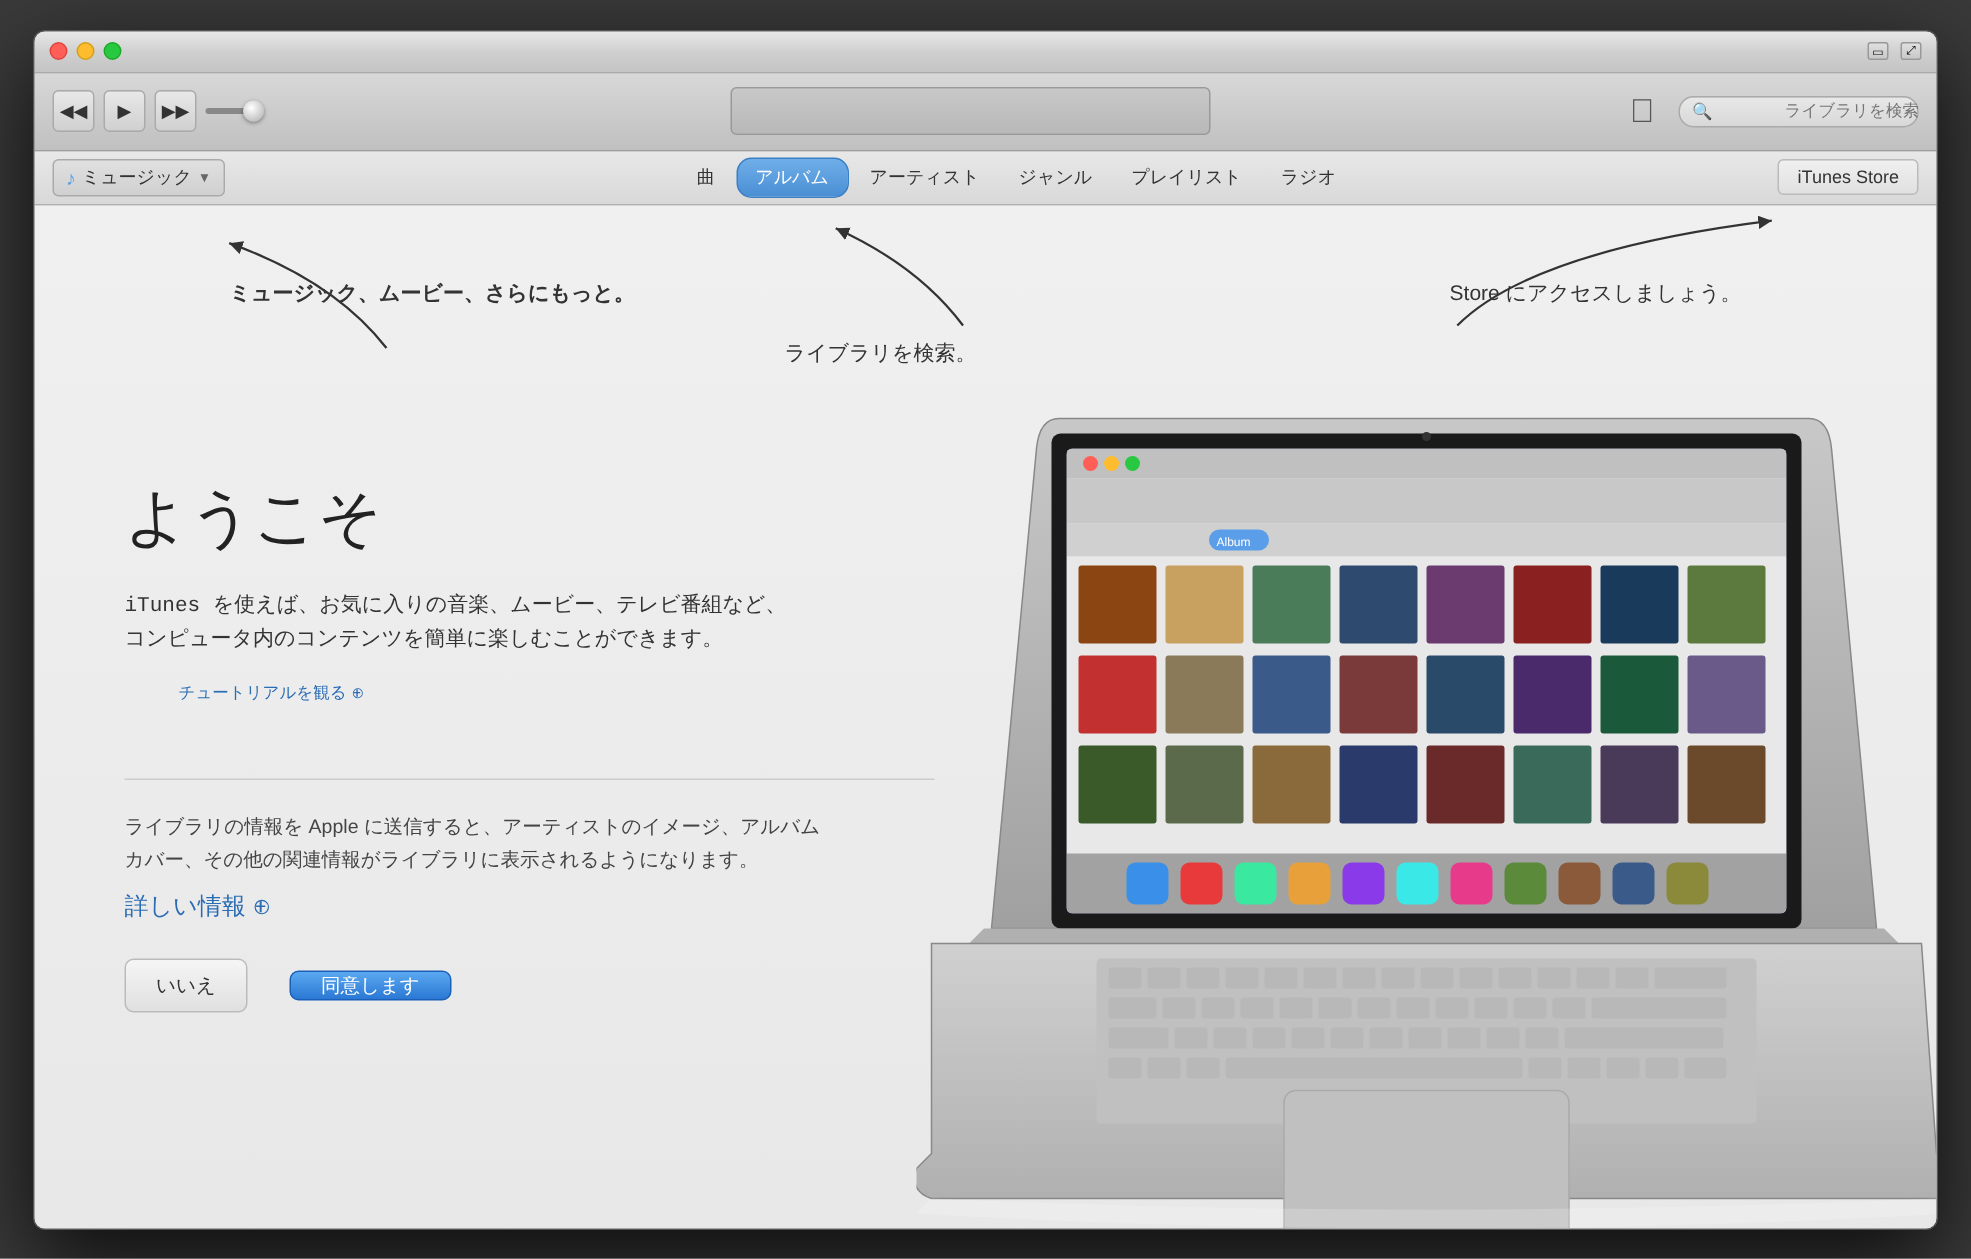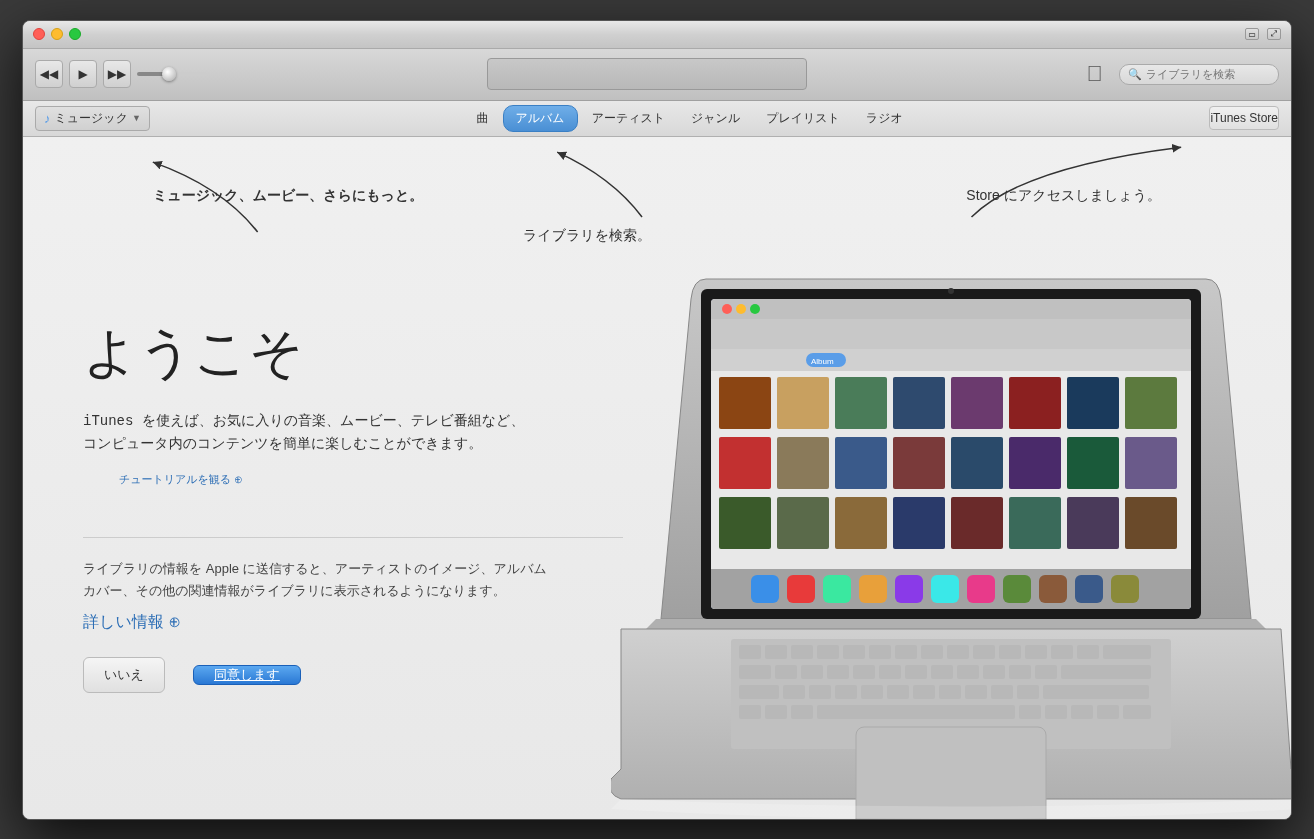--- a/index.html
+++ b/index.html
@@ -165,20 +165,21 @@
       width: 160px;
     }
 
     .search-box input {
       background: transparent;
       border: none;
       outline: none;
       font-size: 11px;
       color: #666;
       width: 120px;
+      margin-left: 44px;
     }
 
     
     .nav-bar {
       height: 36px;
       background: linear-gradient(to bottom, #e8e8e8 0%, #d8d8d8 100%);
       display: flex;
       align-items: center;
       padding: 0 12px;
       border-bottom: 1px solid #b0b0b0;
@@ -219,21 +220,21 @@
     .nav-tab.active {
       background: linear-gradient(to bottom, #6faee8, #4a8fd4);
       color: white;
       border: 1px solid #3a7fc4;
     }
 
     .itunes-store-btn {
       background: linear-gradient(to bottom, #f0f0f0, #e0e0e0);
       border: 1px solid #bbb;
       border-radius: 4px;
-      padding: 4px 0;
+      padding: 4px 12px;
       font-size: 12px;
       color: #333;
       cursor: pointer;
     }
 
     
     .main-content {
       flex: 1;
       background: linear-gradient(to bottom, #f0f0f0 0%, #e8e8e8 100%);
       position: relative;
@@ -276,21 +277,21 @@
 
     
     .welcome-section {
       position: absolute;
       top: 180px;
       left: 60px;
       width: 540px;
     }
 
     .welcome-title {
-      font-size: 54px;
+      font-size: 42px;
       color: #222;
       font-weight: 300;
       margin-bottom: 20px;
       font-family: "Hiragino Kaku Gothic ProN", "MS Gothic", sans-serif;
     }
 
     .welcome-desc {
       font-size: 14px;
       color: #333;
       line-height: 1.7;
@@ -349,21 +350,20 @@
 
     .btn-agree {
       background: linear-gradient(to bottom, #5ba8f0, #2a78d4);
       border: 1px solid #1a60b8;
       border-radius: 6px;
       padding: 0 20px;
       font-size: 13px;
       color: white;
       cursor: pointer;
       font-family: "Hiragino Kaku Gothic ProN", "MS Gothic", sans-serif;
-      text-decoration: underline;
     }
 
     
     .macbook-container {
       position: absolute;
       right: -20px;
       bottom: -30px;
       width: 700px;
       height: 580px;
     }

